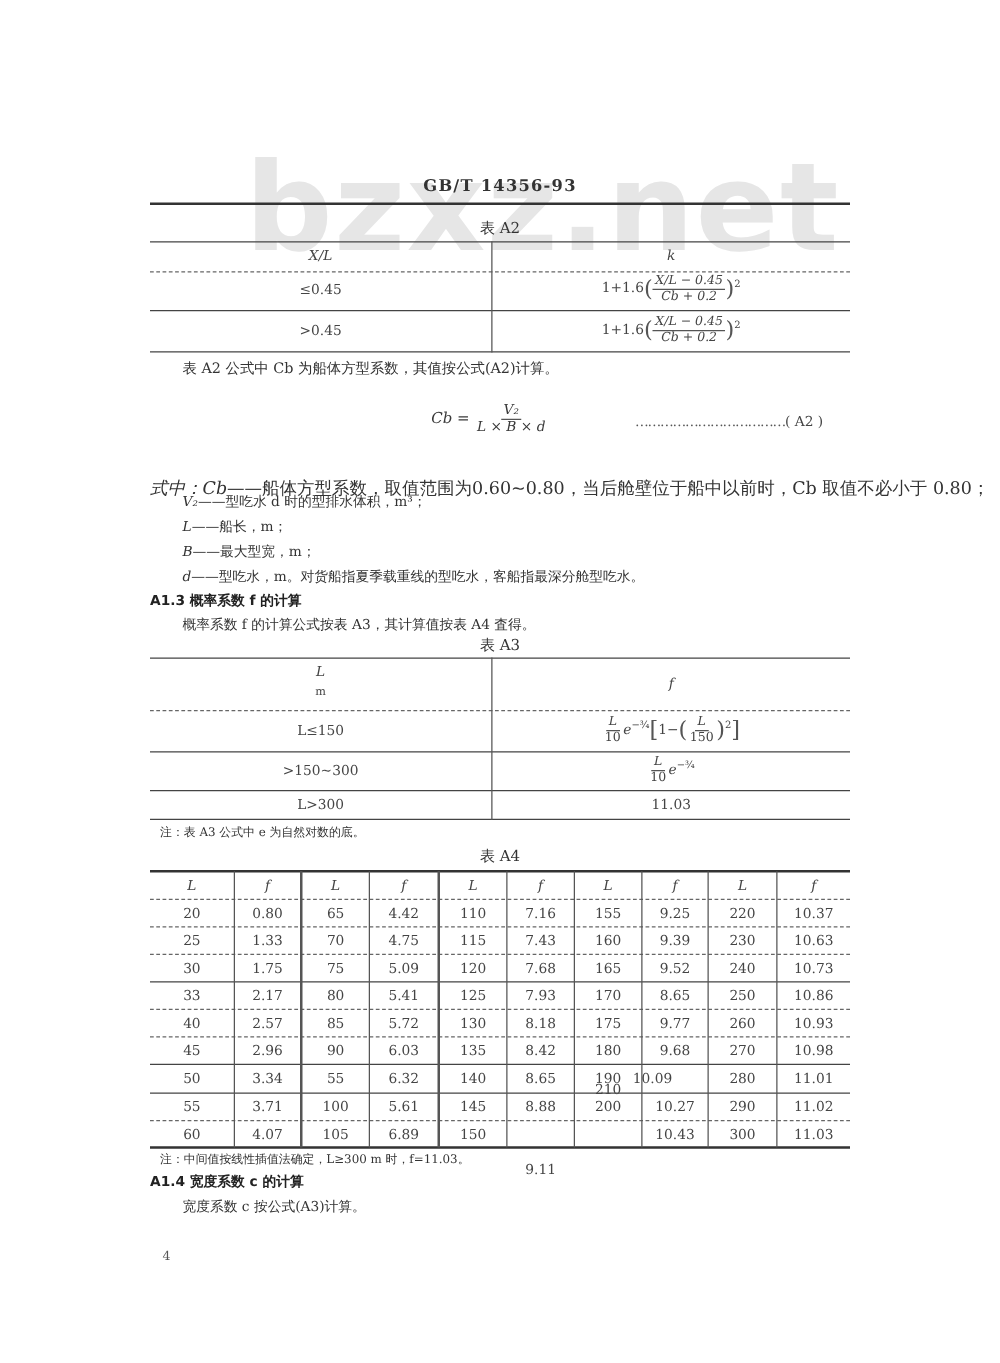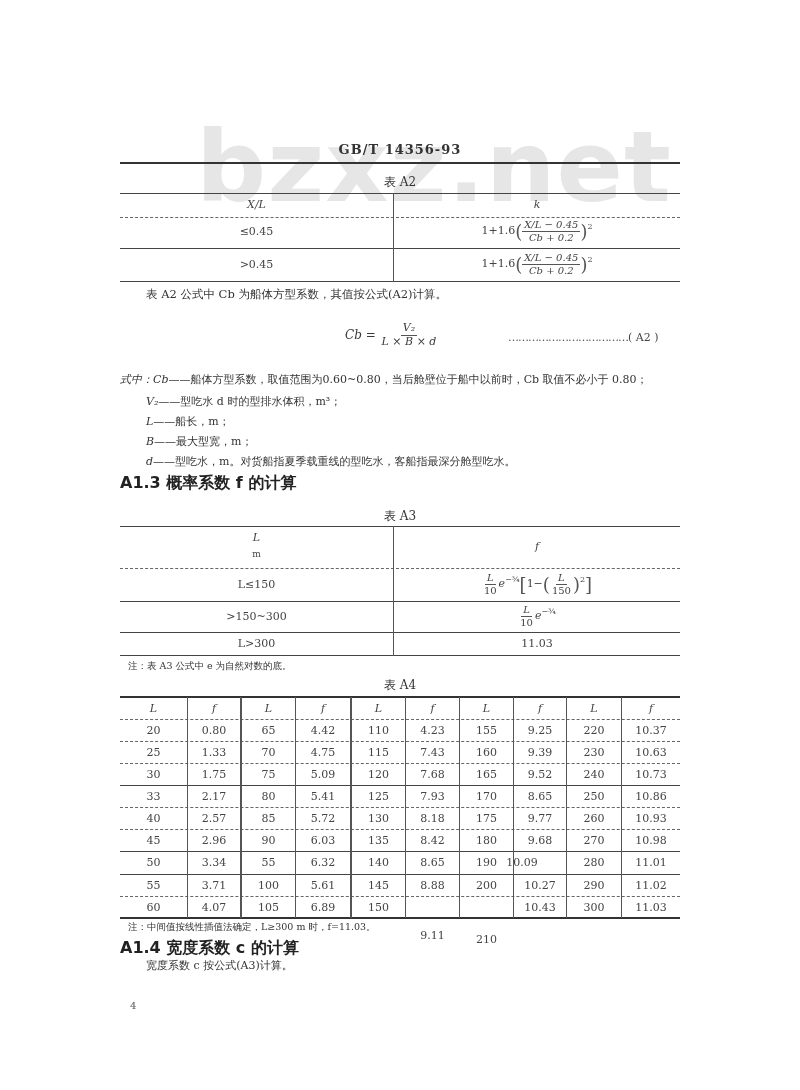--- a/index.html
+++ b/index.html
@@ -10,21 +10,21 @@
                font-weight: bold; font-size: 98px; letter-spacing: 1px; color: #e6e6e6; line-height: 1; z-index: 0; }
   .layer { position: absolute; left: 0; top: 0; width: 800px; height: 1090px; z-index: 1; }
   .std-code { left: 0; width: 800px; top: 142px; text-align: center; font-size: 13px; font-weight: bold; letter-spacing: 1px; color: #333; }
   .hline { position: absolute; background: #444; }
   .vline { position: absolute; background: #555; width: 1px; }
   .dash { position: absolute; height: 0; border-top: 1px dashed #666; }
   .caption { position: absolute; left: 0; width: 800px; text-align: center; font-size: 12px; color: #333; }
   .cell { position: absolute; text-align: center; font-size: 11px; color: #444; }
   .ital { font-style: italic; }
   .para { position: absolute; font-size: 11.5px; color: #333; white-space: nowrap; }
-  .heading { position: absolute; font-size: 16px; font-weight: bold; color: #222; white-space: nowrap; font-family: "DejaVu Sans", "Liberation Sans", sans-serif; }
+  .heading { position: absolute; font-size: 11px; font-weight: bold; color: #222; white-space: nowrap; font-family: "DejaVu Sans", "Liberation Sans", sans-serif; }
   .frac { display: inline-flex; flex-direction: column; align-items: center; vertical-align: middle; font-size: 10px; line-height: 1.15; }
   .frac .num { border-bottom: 1px solid #555; padding: 0 2px; }
   .frac .den { padding: 0 2px; }
   .big { font-size: 18px; vertical-align: middle; color: #555; }
   sup { font-size: 8px; }
   .a4 .cell { height: 21px; line-height: 21px; }
   .footer { position: absolute; left: 0; width: 800px; top: 1046px; text-align: center; font-size: 22px; color: #8a8a8a;
             font-family: "DejaVu Sans", "Liberation Sans", sans-serif; letter-spacing: 0.5px; }
   .footer .url { font-family: "DejaVu Sans Mono", "Liberation Mono", monospace; font-size: 17px; }
   .pagenum { position: absolute; left: 130px; top: 1000px; font-size: 10px; color: #555; }
@@ -73,38 +73,39 @@
     <span class="ital">Cb =</span>
     <span class="frac" style="font-size:11px;">
         <span class="num ital">V₂</span>
         <span class="den ital">L × B × d</span>
       </span>
   </div>
   <div class="abs" style="left:508px;top:331px;font-size:11px;letter-spacing:-1px;color:#555;">………………………………</div>
   <div class="abs" style="left:628px;top:331px;font-size:11px;color:#444;">( A2 )</div>
 
   <div>
-    <div class="para" style="left:120px;top:372px;font-size:11px;">
+    <div class="para" style="left:120px;top:382px;font-size:14px;">
       <span class="ital">式中：Cb</span><span>——船体方型系数，取值范围为0.60~0.80，当后舱壁位于船中以前时，Cb 取值不必小于 0.80；</span>
     </div>
     <div class="para" style="left:146px;top:394px;font-size:11px;">
       <span class="ital">V₂</span><span>——型吃水 d 时的型排水体积，m³；</span>
     </div>
     <div class="para" style="left:146px;top:414px;font-size:11px;">
       <span class="ital">L</span><span>——船长，m；</span>
     </div>
     <div class="para" style="left:146px;top:434px;font-size:11px;">
       <span class="ital">B</span><span>——最大型宽，m；</span>
     </div>
     <div class="para" style="left:146px;top:454px;font-size:11px;">
       <span class="ital">d</span><span>——型吃水，m。对货船指夏季载重线的型吃水，客船指最深分舱型吃水。</span>
     </div>
   </div>
 
   <div class="heading" style="left:120px;top:473px;">A1.3  概率系数 f 的计算</div>
+  <div class="para" style="left:146px;top:492px;font-size:11px;">概率系数 f 的计算公式按表 A3，其计算值按表 A4 査得。</div>
 
   <div class="caption" style="top:508px;">表 A3</div>
   <div>
     <div class="hline" style="left:120px;top:526px;width:560px;height:1px;"></div>
     <div class="dash" style="left:120px;top:568px;width:560px;"></div>
     <div class="hline" style="left:120px;top:601px;width:560px;height:1px;"></div>
     <div class="hline" style="left:120px;top:632px;width:560px;height:1px;"></div>
     <div class="hline" style="left:120px;top:655px;width:560px;height:1px;"></div>
     <div class="vline" style="left:393px;top:526px;height:130px;"></div>
 
@@ -169,21 +170,21 @@
     <div class="cell ital" style="left:514px;width:52px;top:698px;">f</div>
     <div class="cell ital" style="left:567px;width:54px;top:698px;">L</div>
     <div class="cell ital" style="left:622px;width:58px;top:698px;">f</div>
 
     <div id="a4-body">
         <div class="cell" style="left: 120px; width: 67px; top: 720px;">20</div>
         <div class="cell" style="left: 188px; width: 52px; top: 720px;">0.80</div>
         <div class="cell" style="left: 242px; width: 53px; top: 720px;">65</div>
         <div class="cell" style="left: 296px; width: 54px; top: 720px;">4.42</div>
         <div class="cell" style="left: 352px; width: 53px; top: 720px;">110</div>
-        <div class="cell" style="left: 406px; width: 53px; top: 720px;">4.23</div>
+        <div class="cell" style="left: 406px; width: 53px; top: 720px;">7.16</div>
         <div class="cell" style="left: 460px; width: 53px; top: 720px;">155</div>
         <div class="cell" style="left: 514px; width: 52px; top: 720px;">9.25</div>
         <div class="cell" style="left: 567px; width: 54px; top: 720px;">220</div>
         <div class="cell" style="left: 622px; width: 58px; top: 720px;">10.37</div>
         <div class="cell" style="left: 120px; width: 67px; top: 742px;">25</div>
         <div class="cell" style="left: 188px; width: 52px; top: 742px;">1.33</div>
         <div class="cell" style="left: 242px; width: 53px; top: 742px;">70</div>
         <div class="cell" style="left: 296px; width: 54px; top: 742px;">4.75</div>
         <div class="cell" style="left: 352px; width: 53px; top: 742px;">115</div>
         <div class="cell" style="left: 406px; width: 53px; top: 742px;">7.43</div>
@@ -250,21 +251,21 @@
         <div class="cell" style="left: 460px; width: 53px; top: 875px;">200</div>
         <div class="cell" style="left: 514px; width: 52px; top: 875px;">10.27</div>
         <div class="cell" style="left: 567px; width: 54px; top: 875px;">290</div>
         <div class="cell" style="left: 622px; width: 58px; top: 875px;">11.02</div>
         <div class="cell" style="left: 120px; width: 67px; top: 897px;">60</div>
         <div class="cell" style="left: 188px; width: 52px; top: 897px;">4.07</div>
         <div class="cell" style="left: 242px; width: 53px; top: 897px;">105</div>
         <div class="cell" style="left: 296px; width: 54px; top: 897px;">6.89</div>
         <div class="cell" style="left: 352px; width: 53px; top: 897px;">150</div>
         <div class="cell" style="left: 406px; width: 53px; top: 897px; margin-top: 28px;">9.11</div>
-        <div class="cell" style="left: 460px; width: 53px; top: 929px;">210</div>
+        <div class="cell" style="left: 460px; width: 53px; top: 861px;">210</div>
         <div class="cell" style="left: 514px; width: 52px; top: 897px;">10.43</div>
         <div class="cell" style="left: 567px; width: 54px; top: 897px;">300</div>
         <div class="cell" style="left: 622px; width: 58px; top: 897px;">11.03</div>
       </div>
   </div>
   <div class="para" style="left:128px;top:921px;font-size:9.5px;">注：中间值按线性插值法确定，L≥300 m 时，f=11.03。</div>
 
   <div class="heading" style="left:120px;top:938px;">A1.4  宽度系数 c 的计算</div>
   <div class="para" style="left:146px;top:958px;font-size:11px;">宽度系数 c 按公式(A3)计算。</div>
 

